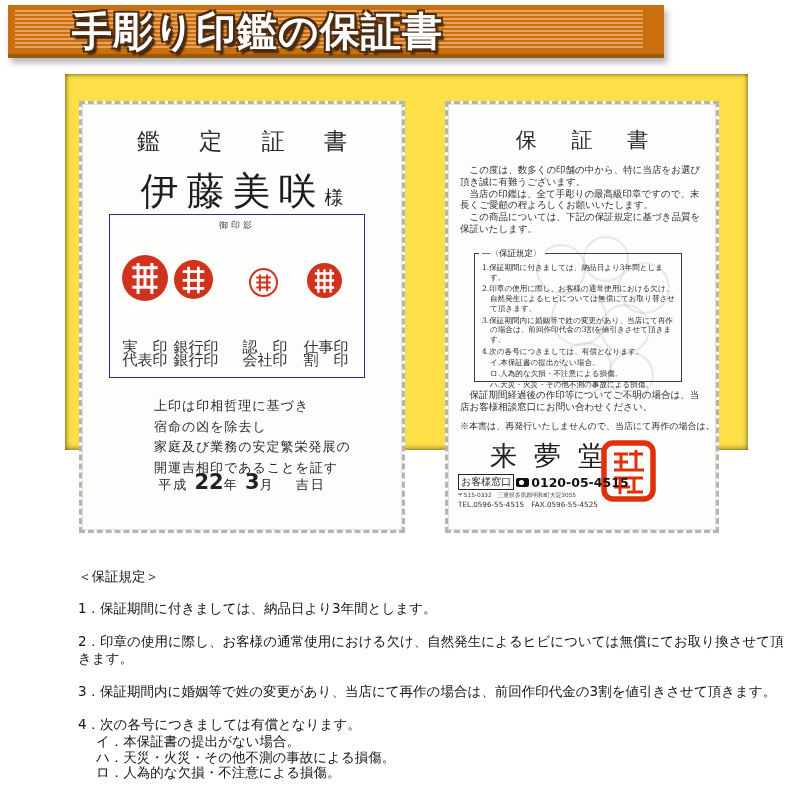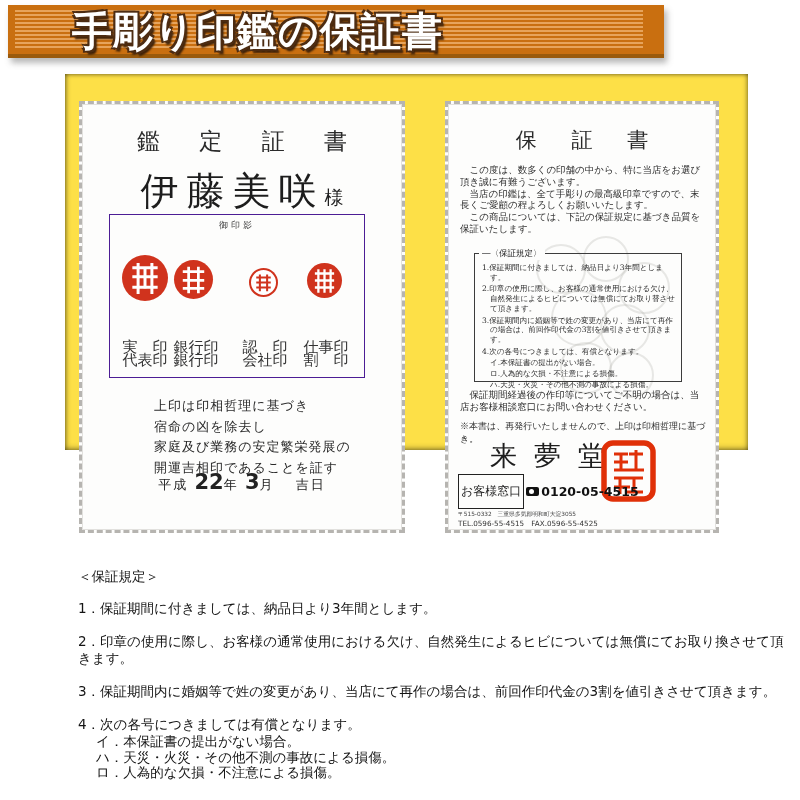--- a/index.html
+++ b/index.html
@@ -73,21 +73,21 @@
   .regbox-items div.sub{padding-left:16px;text-indent:-8px;margin-bottom:1px;}
   .cr-outro{position:absolute;left:12px;top:285px;width:245px;
             font-size:9.5px;line-height:12px;text-indent:1em;color:#2c2c2c;}
   .cr-note{position:absolute;left:12px;top:316px;font-size:9px;color:#2c2c2c;}
   .store-name{position:absolute;left:42px;top:334px;font-size:27px;
             letter-spacing:17px;color:#1d1d1d;white-space:nowrap;}
   .stamp{position:absolute;left:153px;top:336px;width:55px;height:62px;}
   .contact{position:absolute;left:10px;top:370px;width:160px;
            font-family:"DejaVu Sans","Liberation Sans",sans-serif;}
   .contact-row1{display:flex;align-items:center;gap:2px;}
-  .badge{border:1px solid #222;font-size:12px;padding:8px 2px;color:#222;white-space:nowrap;}
+  .badge{border:1px solid #222;font-size:10px;padding:0 2px;color:#222;white-space:nowrap;}
   .fd-icon{width:13px;height:9px;background:#111;border-radius:2px;position:relative;flex:0 0 auto;}
   .fd-icon:after{content:"";position:absolute;left:3px;top:2px;width:5px;height:5px;
            background:#fff;border-radius:50%;}
   .phone{font-size:12.5px;font-weight:bold;color:#111;white-space:nowrap;}
   .addr{font-size:5.8px;color:#444;margin-top:1px;white-space:nowrap;}
   .telfax{font-size:7.2px;color:#333;white-space:nowrap;}
 
   
   .footer{position:absolute;left:78px;top:568px;width:706px;
           font-family:"DejaVu Sans","Liberation Sans",sans-serif;
@@ -204,21 +204,21 @@
           <div>2.印章の使用に際し、お客様の通常使用における欠け、自然発生によるヒビについては無償にてお取り替させて頂きます。</div>
           <div>3.保証期間内に婚姻等で姓の変更があり、当店にて再作の場合は、前回作印代金の3割を値引きさせて頂きます。</div>
           <div>4.次の各号につきましては、有償となります。</div>
           <div class="sub">イ.本保証書の提出がない場合。</div>
           <div class="sub">ロ.人為的な欠損・不注意による損傷。</div>
           <div class="sub">ハ.天災・火災・その他不測の事故による損傷。</div>
         </div>
       </div>
 
       <div class="cr-outro">保証期間経過後の作印等についてご不明の場合は、当店お客様相談窓口にお問い合わせください。</div>
-      <div class="cr-note">※本書は、再発行いたしませんので、上印は印相哲理に基づき。</div>
+      <div class="cr-note">※本書は、再発行いたしませんので、当店にて再作の場合は。</div>
 
       <div class="store-name">来夢堂</div>
 
       <div class="stamp">
         <svg viewBox="0 0 55 62">
             <g fill="none" stroke="#e03008">
               <rect x="3" y="3" width="49" height="56" rx="9" stroke-width="5.5"></rect>
               <path stroke-width="3" d="M13 14h14M20 14v16M13 22h14M13 30h30M28 14h14M35 10v20M13 38h29M19 38v16M13 47h16M33 38v14M26 52h16"></path>
             </g>
           </svg>

